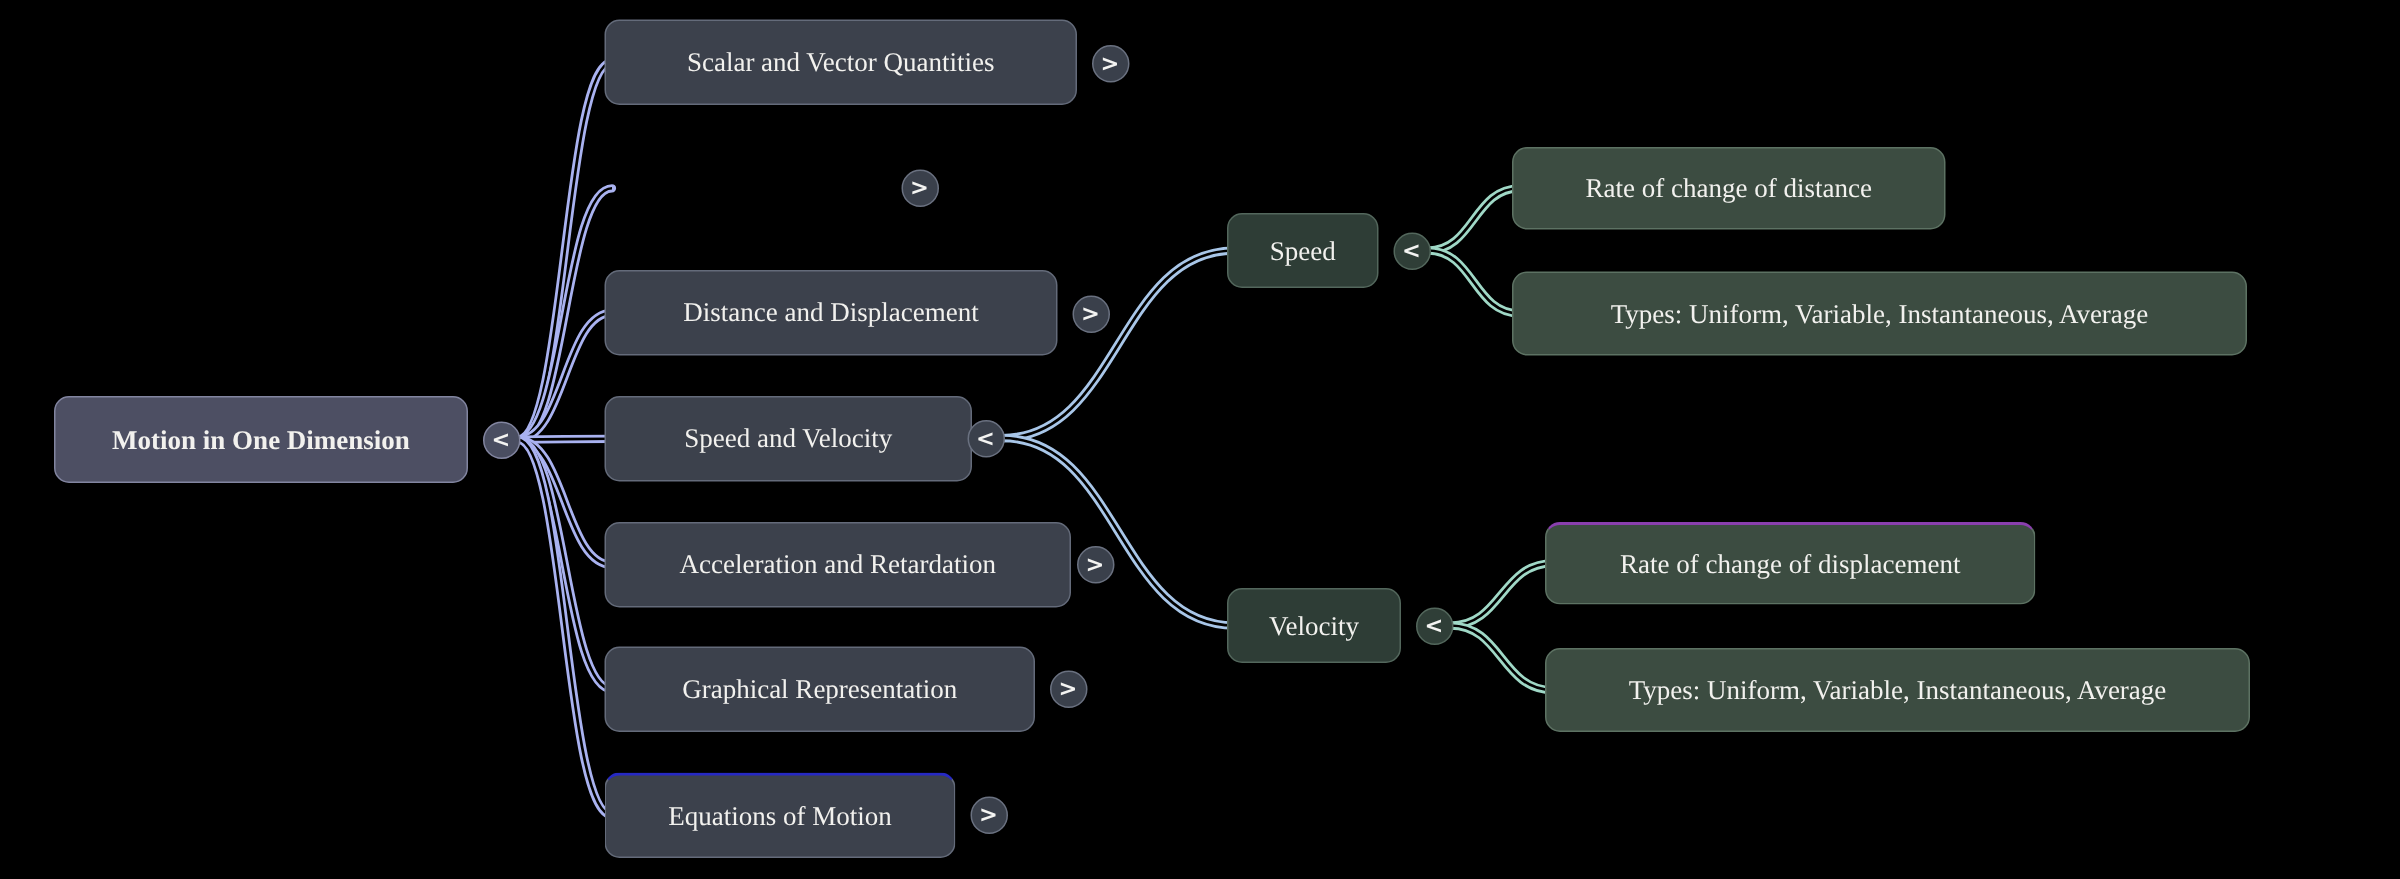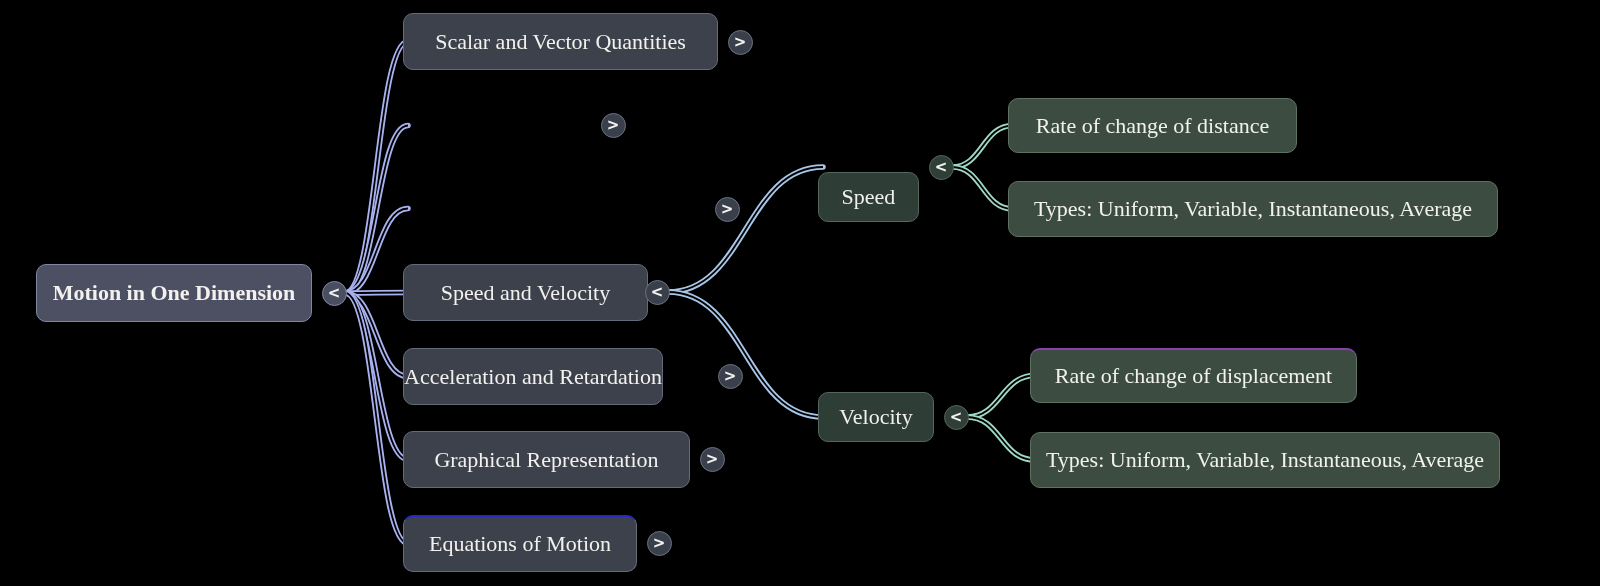--- a/index.html
+++ b/index.html
@@ -1,21 +1,21 @@
 <!DOCTYPE html>
 <html><head>
 <meta charset="utf-8">
 <style>
   html,body{margin:0;padding:0;background:#000;}
   #canvas{position:relative;width:1600px;height:586px;background:#000;overflow:hidden;
           font-family:"Liberation Serif", serif;}
   #edges{position:absolute;left:0;top:0;width:1600px;height:586px;}
   .node{position:absolute;box-sizing:border-box;border:1px solid #646b7a;border-radius:10px;
         display:flex;align-items:center;justify-content:center;color:#f2f1ee;
-        font-size:22px;white-space:nowrap;cursor:pointer;}
+        font-size:18px;white-space:nowrap;cursor:pointer;}
   .toggle{position:absolute;box-sizing:border-box;width:25px;height:25px;border-radius:50%;
           border:1px solid #6a7180;display:flex;align-items:center;justify-content:center;
           color:#f4f4f2;font-family:"DejaVu Sans",sans-serif;font-size:15px;font-weight:bold;
           cursor:pointer;line-height:1;}
   .lbl{pointer-events:none;}
 </style>
 </head>
 <body>
 
 <div id="canvas">
@@ -47,33 +47,36 @@
       <path d="M 967 417 C 1001 417, 1001 460, 1035 460" fill="none" stroke="#9fd8c6" stroke-width="5.5" stroke-linecap="round"></path>
       <path d="M 967 417 C 1001 417, 1001 460, 1035 460" fill="none" stroke="#000000" stroke-width="1.8"></path>
     </svg>
 
   <div class="node" style="left: 36px; top: 264px; width: 276px; height: 58px; background: rgb(77, 79, 99); border-color: rgb(130, 133, 160); font-weight: bold;">
       <span class="lbl">Motion in One Dimension</span>
     </div>
   <div class="node" style="left: 403px; top: 13px; width: 315px; height: 57px; background: rgb(60, 65, 76); border-color: rgb(100, 107, 122);">
       <span class="lbl">Scalar and Vector Quantities</span>
     </div>
+  <div class="node" style="left: 403px; top: 180px; width: 302px; height: 57px; background: rgb(60, 65, 76); border-color: rgb(100, 107, 122);">
+      <span class="lbl">Distance and Displacement</span>
+    </div>
   <div class="node" style="left: 403px; top: 264px; width: 245px; height: 57px; background: rgb(60, 65, 76); border-color: rgb(100, 107, 122);">
       <span class="lbl">Speed and Velocity</span>
     </div>
-  <div class="node" style="left: 403px; top: 348px; width: 260px; height: 57px; background: rgb(60, 65, 76); border-color: rgb(100, 107, 122);">
+  <div class="node" style="left: 403px; top: 348px; width: 311px; height: 57px; background: rgb(60, 65, 76); border-color: rgb(100, 107, 122);">
       <span class="lbl">Acceleration and Retardation</span>
     </div>
   <div class="node" style="left: 403px; top: 515px; width: 234px; height: 57px; background: rgb(60, 65, 76); border-color: rgb(38, 41, 196) rgb(100, 107, 122) rgb(100, 107, 122); border-top-width: 2px; border-top-style: solid;">
       <span class="lbl">Equations of Motion</span>
     </div>
   <div class="node" style="left: 403px; top: 431px; width: 287px; height: 57px; background: rgb(60, 65, 76); border-color: rgb(100, 107, 122);">
       <span class="lbl">Graphical Representation</span>
     </div>
-  <div class="node" style="left: 818px; top: 142px; width: 101px; height: 50px; background: rgb(46, 61, 54); border-color: rgb(83, 103, 92); margin-top: 30px;">
+  <div class="node" style="left: 818px; top: 142px; width: 101px; height: 50px; background: rgb(46, 61, 54); border-color: rgb(83, 103, 92);">
       <span class="lbl">Speed</span>
     </div>
   <div class="node" style="left: 1008px; top: 98px; width: 289px; height: 55px; background: rgb(60, 76, 65); border-color: rgb(93, 114, 99);">
       <span class="lbl">Rate of change of distance</span>
     </div>
   <div class="node" style="left: 818px; top: 392px; width: 116px; height: 50px; background: rgb(46, 61, 54); border-color: rgb(83, 103, 92);">
       <span class="lbl">Velocity</span>
     </div>
   <div class="node" style="left: 1008px; top: 181px; width: 490px; height: 56px; background: rgb(60, 76, 65); border-color: rgb(93, 114, 99);">
       <span class="lbl">Types: Uniform, Variable, Instantaneous, Average</span>

